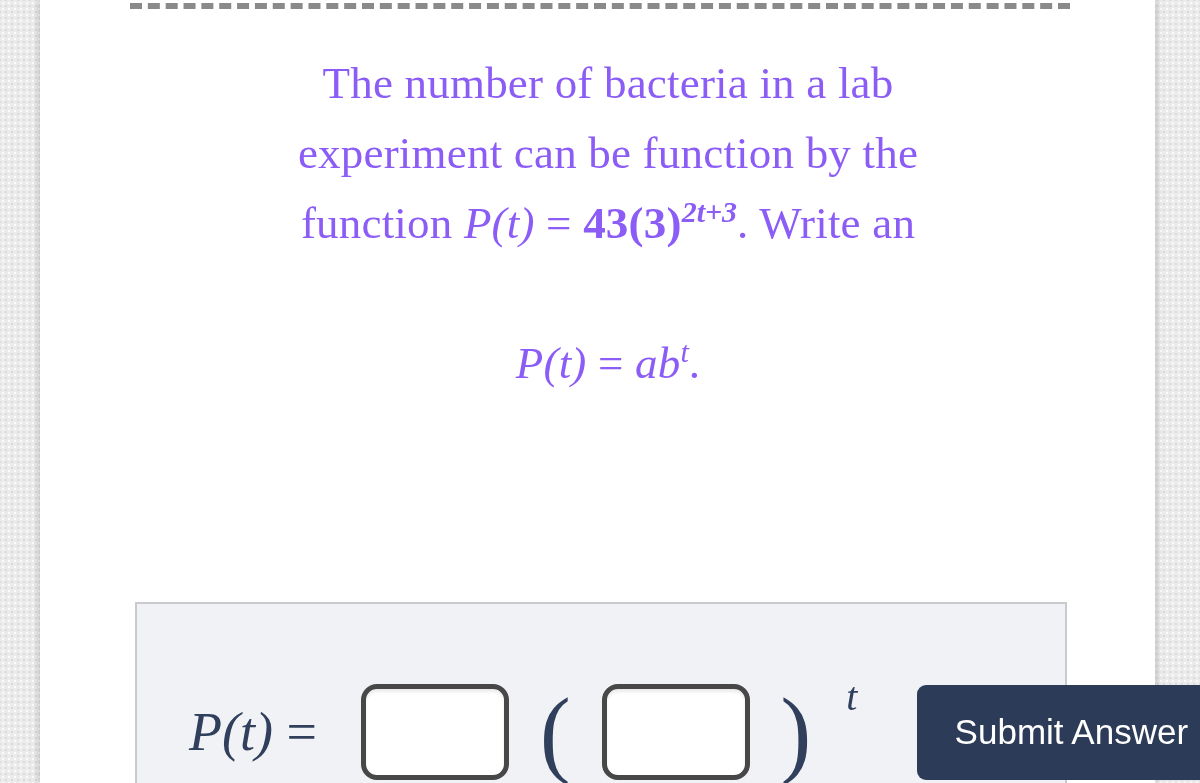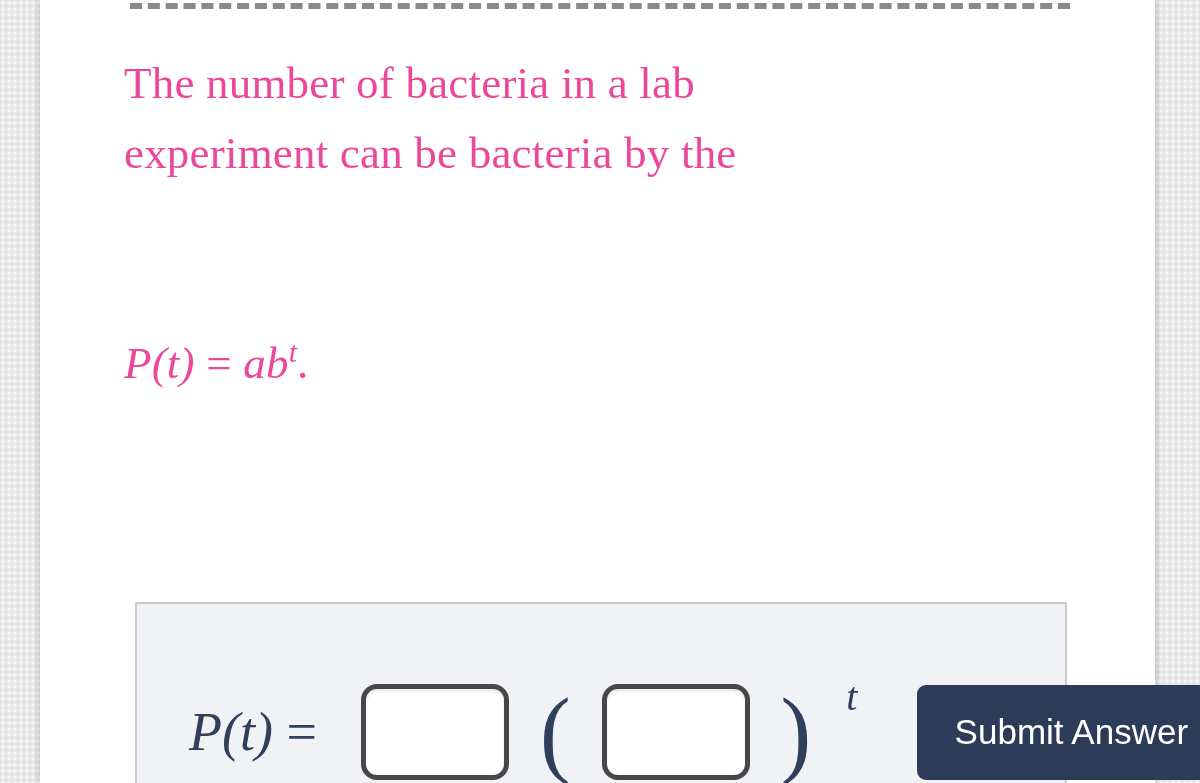--- a/index.html
+++ b/index.html
@@ -36,27 +36,28 @@
   .dashed-divider {
     position: absolute;
     top: 3px;
     left: 90px;
     width: 940px;
     border-top: 6px dashed #8a8a8a;
   }
 
   .problem {
     position: absolute;
-    left: 84px;
+    left: 93px;
     top: 48px;
     width: 950px;
     font-size: 45px;
     line-height: 70px;
-    color: #ec4899;
+    color: #8b5cf6;
     letter-spacing: 0.2px;
+    text-align: center;
   }
 
   .mv { font-style: italic; }                 
   .mn { font-weight: 600; }                   
   .msup {
     font-size: 30px;
     vertical-align: 16px;
     line-height: 0;
     letter-spacing: 0;
   }
@@ -135,22 +136,22 @@
 </style>
 </head>
 <body>
 
 <div class="card">
 
   <div class="dashed-divider"></div>
 
   <div class="problem">
     <span>The number of bacteria in a lab</span><br>
-    <span>experiment can be bacteria by the</span><br>
-    <br>
+    <span>experiment can be function by the</span><br>
+    <span><span>function </span><span class="mv">P(t)</span><span> = </span><span class="mn">43(3)</span><span class="msup mn mv">2t+3</span><span>. Write an</span></span><br>
     <br>
     <span><span class="mv">P(t)</span><span> = </span><span class="mv">ab</span><span class="msup mv">t</span><span>.</span></span>
   </div>
 
   <div class="answer-panel">
     <div class="answer-row">
       <span class="answer-label"><span class="mv">P(t)</span><span> =</span></span>
       <input type="text" class="answer-box" value="" style="">
       <span class="paren">(</span>
       <input type="text" class="answer-box" value="" style="">

